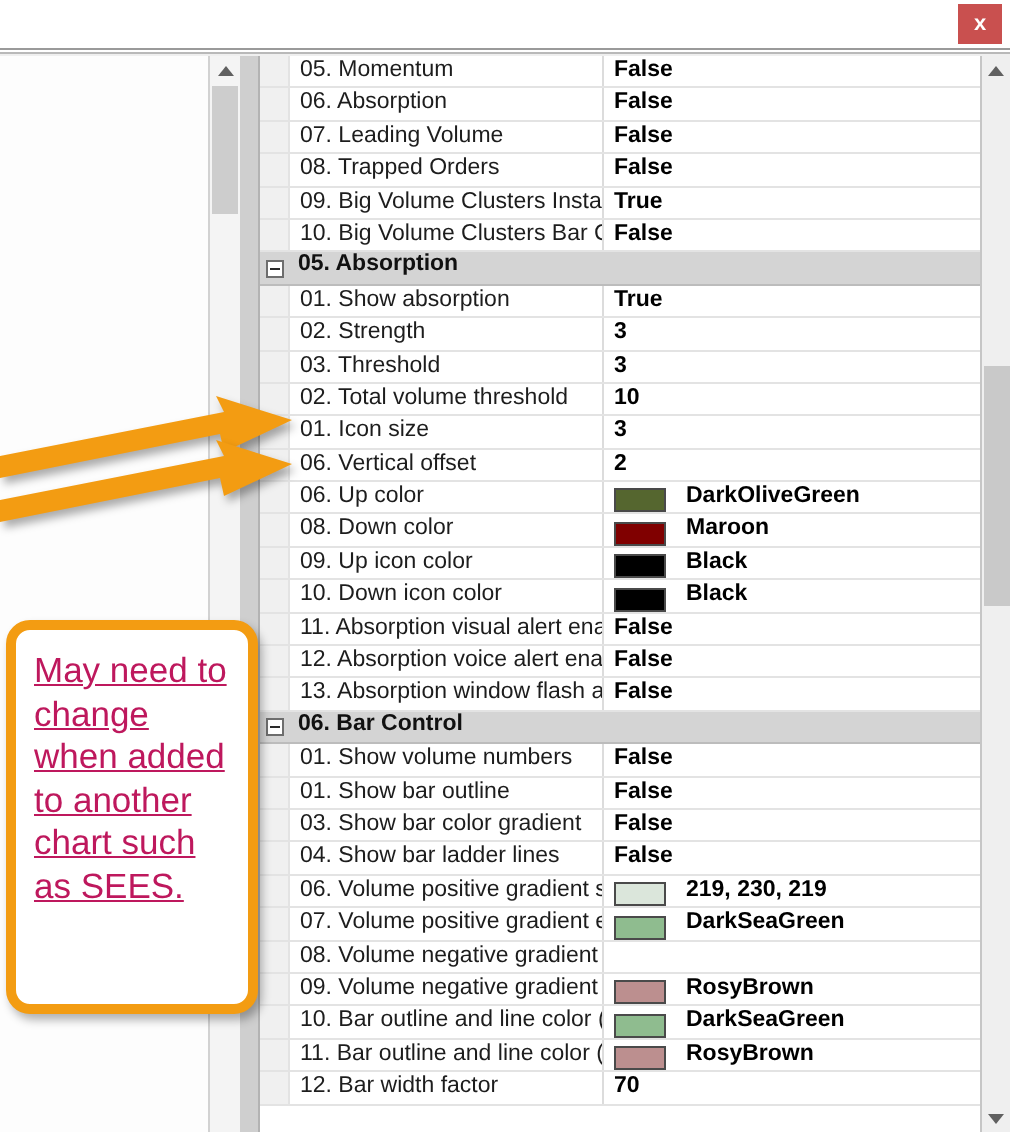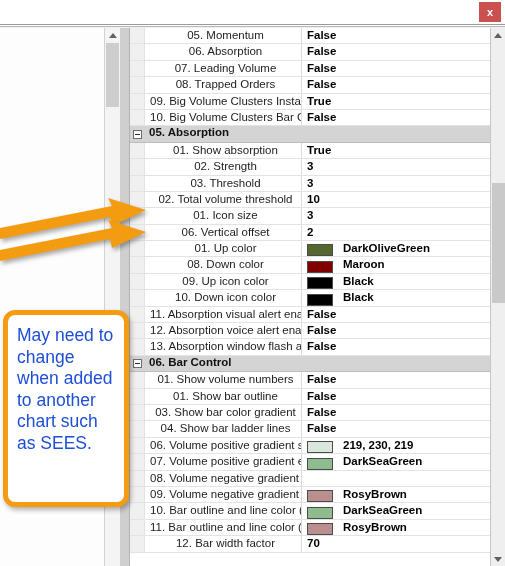--- a/index.html
+++ b/index.html
@@ -131,21 +131,20 @@
     width: 157px;
     min-width: 157px;
     padding-left: 5px;
     color: #1d1d1d;
     white-space: nowrap;
     overflow: hidden;
     box-sizing: border-box;
     border-right: 1px solid #dcdcdc;
     height: 100%;
     line-height: 15.4px;
-    text-align: center;
   }
   .row .value-cell {
     flex: 1;
     padding-left: 5px;
     font-weight: bold;
     color: #000000;
     white-space: nowrap;
     overflow: hidden;
     display: flex;
     align-items: flex-end;
@@ -250,22 +249,23 @@
     border: 5px solid #F39C12;
     border-radius: 12px;
     box-sizing: border-box;
     box-shadow: 2px 3px 5px rgba(0,0,0,0.30);
     z-index: 40;
   }
   #callout-text {
     padding: 10px 9px 0 9px;
     font-size: 17.5px;
     line-height: 21.5px;
-    color: #1d4ed8;
+    color: #be185d;
     font-family: "Liberation Sans", sans-serif;
+    text-decoration: underline;
   }
 
   .anno-arrow {
     position: absolute;
     z-index: 35;
     filter: drop-shadow(2px 3px 2px rgba(0,0,0,0.32));
   }
   #arrow-icon-size { left: 0px; top: 198px; }
   #arrow-vertical-offset { left: 0px; top: 220px; }
 </style>
@@ -376,21 +376,21 @@
       </div>
       <div class="row">
         <div class="expander-cell"></div>
         <div class="name-cell">06. Vertical offset</div>
         <div class="value-cell">
           <span>2</span>
         </div>
       </div>
       <div class="row">
         <div class="expander-cell"></div>
-        <div class="name-cell">01. Up color</div>
+        <div class="name-cell">06. Up color</div>
         <div class="value-cell">
           <span class="swatch" style="background: rgb(85, 102, 47);"></span>
           <span>DarkOliveGreen</span>
         </div>
       </div>
       <div class="row">
         <div class="expander-cell"></div>
         <div class="name-cell">08. Down color</div>
         <div class="value-cell">
           <span class="swatch" style="background: rgb(128, 0, 0);"></span>

